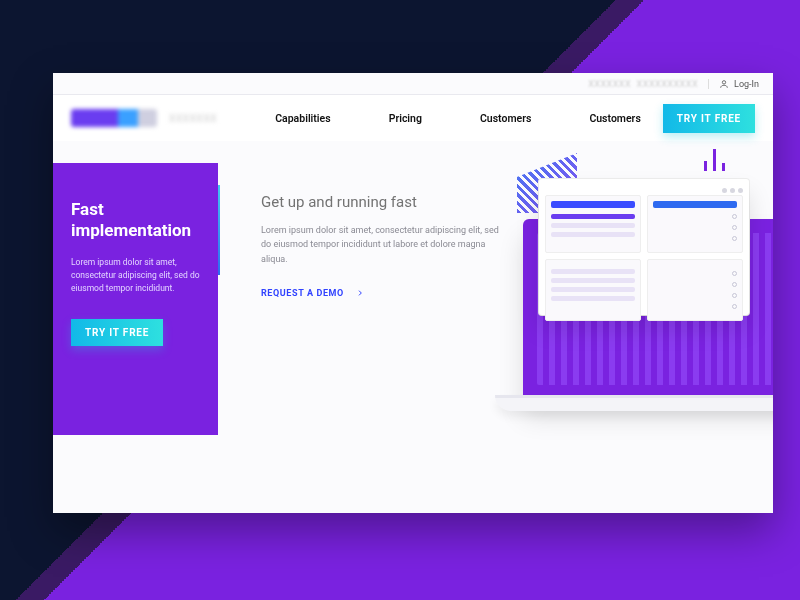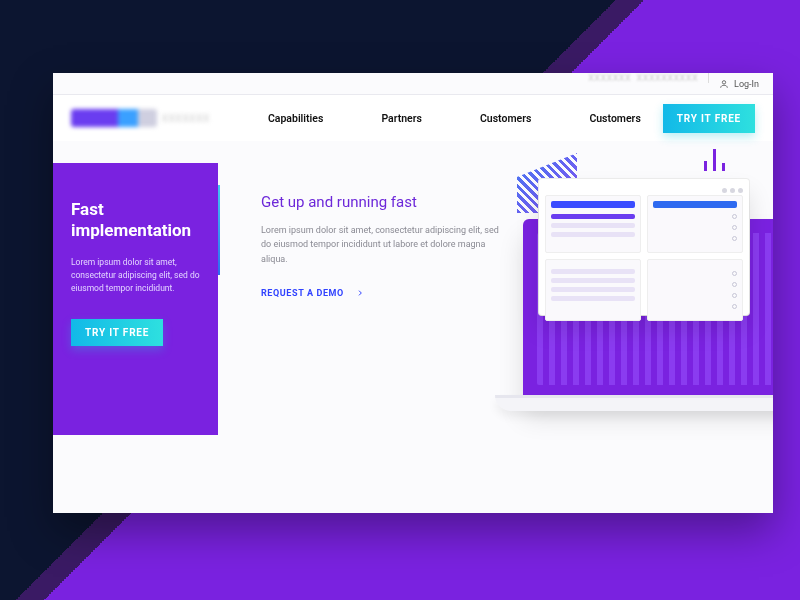--- a/index.html
+++ b/index.html
@@ -20,21 +20,21 @@
     background: #fbfbfd;
     box-shadow: 0 18px 40px rgba(0,0,0,.35);
     z-index: 1;
     overflow: hidden;
   }
 
   
   .util {
     position: absolute; top: 0; left: 0; right: 0; height: 22px;
     border-bottom: 1px solid #e9e9ef;
-    display: flex; justify-content: flex-end; 
+    display: flex; justify-content: flex-end; align-items: center;
     gap: 10px; padding-right: 14px;
     color: #555; font-size: 9px;
   }
   .util .blur { color: #ccc; filter: blur(1px); letter-spacing: .5px; }
   .util .divider { width:1px; height:10px; background:#ddd; }
   .login { display:flex; align-items:center; gap:5px; cursor:pointer; }
   .login svg { width:10px; height:10px; }
 
   
   .nav {
@@ -69,21 +69,21 @@
   .side::after{
     content:""; position:absolute; right:-2px; top:22px; width:2px; height:90px;
     background:linear-gradient(#40c8f0,#2e6af0);
   }
   .side h2 { font-size:17px; font-weight:700; line-height:1.25; margin-bottom:14px; }
   .side p  { font-size:8.5px; line-height:1.55; color:#e3d4ff; margin-bottom:24px;}
   .side .cta { display:inline-block; padding:8px 14px; }
 
   
   .center { position:absolute; left:208px; top:30px; width:240px; }
-  .center h3 { font-size:15px; font-weight:400; color:#6d28d9; margin-bottom:12px;}
+  .center h3 { font-size:15px; font-weight:400; color:#737373; margin-bottom:12px;}
   .center p  { font-size:9px; line-height:1.6; color:#8a8a93; margin-bottom:22px;}
   .demo { display:flex; align-items:center; gap:12px; font-size:9px; font-weight:700; letter-spacing:.6px; color:#3143ff; cursor:pointer;}
   .demo svg{ width:8px; height:8px;}
 
   
   .illus{ position:absolute; right:0; top:-14px; width:300px; height:300px; }
   .laptop{
     position:absolute; right:-30px; top:70px; width:280px; height:180px;
     background:#7a22e0; border-radius:6px 6px 0 0;
     box-shadow: 0 18px 26px rgba(0,0,0,.12);
@@ -146,21 +146,21 @@
         </svg>
       <span>Log-In</span>
     </span>
   </div>
 
   <div class="nav">
     <div class="logo"></div>
     <div class="nav-right">
       <span class="hidden-blur">XXXXXXX</span>
       <span class="nav-link">Capabilities</span>
-      <span class="nav-link">Partners</span>
+      <span class="nav-link">Pricing</span>
       <span class="nav-link">Customers</span>
       <span class="nav-link">Customers</span>
       <span class="cta">TRY IT FREE</span>
     </div>
   </div>
 
   <div class="hero">
 
     <div class="side">
       <h2>Fast implementation</h2>

